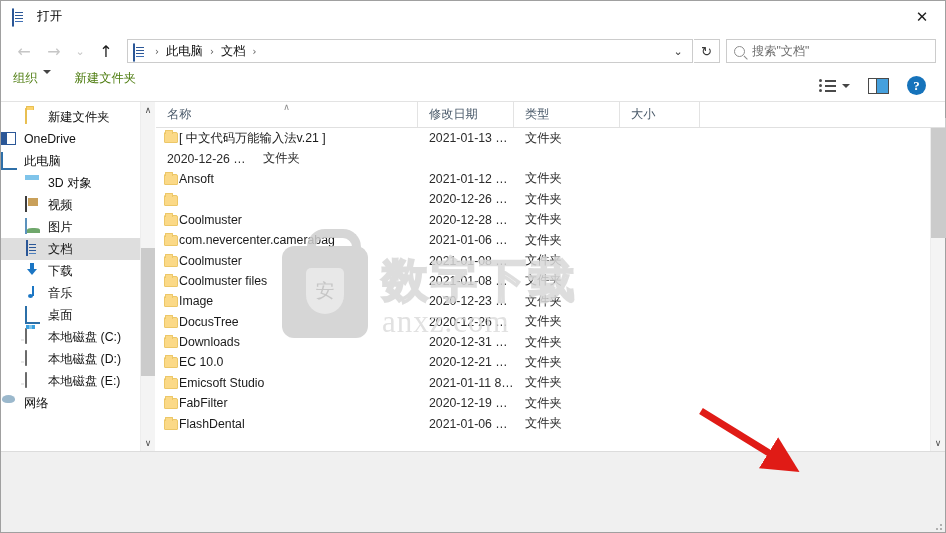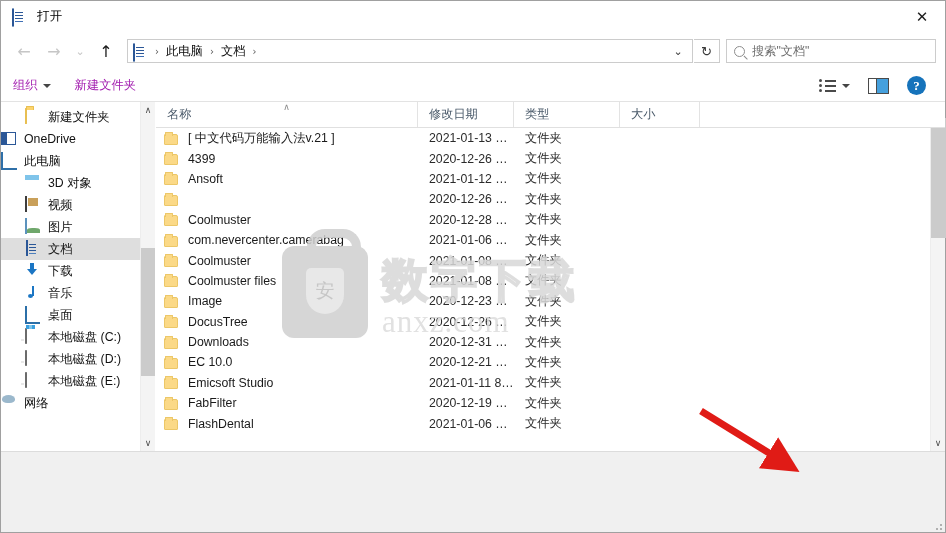--- a/index.html
+++ b/index.html
@@ -104,22 +104,22 @@
   .search-ph { font-size: 12.2px; color: #6d6d6d; }
 
   
   .cmdbar {
     height: 32px; flex: 0 0 32px;
     display: flex; align-items: center;
     border-bottom: 1px solid #e3e3e3;
     background: #ffffff; padding: 0 10px 0 12px;
   }
   .cmd-item {
-    font-size: 12.3px; color: #a21caf;
-    display: flex; align-items: center; gap: 5px;
+    font-size: 12.3px; color: #4d7c0f;
+    display: flex; align-items: flex-start; gap: 5px;
     padding: 0 10px 0 0; height: 100%;
   }
   .cmd-item.sep { margin-right: 14px; }
   .caret-dn {
     width: 0; height: 0; border-left: 4px solid transparent;
     border-right: 4px solid transparent; border-top: 4px solid #454545;
   }
   .cmd-spacer { flex: 1 1 auto; }
   .view-icon { width: 17px; height: 13px; position: relative; }
   .view-icon i {
@@ -311,21 +311,21 @@
   .c-type { width: 106px; flex: 0 0 106px; }
   .c-size { width: 80px; flex: 0 0 80px; }
   .c-rest { flex: 1 1 auto; border-right: 0; }
 
   .rows { flex: 1 1 auto; overflow: hidden; position: relative; }
   .row {
     height: 20.4px; display: flex; align-items: center;
     font-size: 12.3px; color: #1a1a1a; white-space: nowrap;
   }
   .cell { overflow: hidden; text-overflow: ellipsis; padding-left: 11px; }
-  .cell.name { display: flex; align-items: center; gap: 10px; width: 262px; flex: 0 0 262px; padding-left: 8px; }
+  .cell.name { display: flex; align-items: flex-start; gap: 1px; width: 262px; flex: 0 0 262px; padding-left: 8px; }
   .cell.date { width: 96px; flex: 0 0 96px; color: #2a2a2a; }
   .cell.type { width: 106px; flex: 0 0 106px; color: #2a2a2a; }
   .cell.size { width: 80px; flex: 0 0 80px; }
   .fold {
     width: 14px; height: 11px; flex: 0 0 14px; margin-top: 2px;
     background: #fbd987; border: 1px solid #ecc768; border-radius: 1px 2px 1px 1px;
     position: relative;
   }
   .fold::before {
     content: ""; position: absolute; top: -3px; left: 0; width: 6px; height: 3px;
@@ -545,24 +545,20 @@
             <div class="row">
               <div class="cell name">
                 <span class="fold"></span>
                 <span>[ 中文代码万能输入法v.21 ]</span>
               </div>
               <div class="cell date">2021-01-13 10:52</div>
               <div class="cell type">文件夹</div>
               <div class="cell size"></div>
             </div>
             <div class="row">
-              <div class="cell name">
-                <span class="fold"></span>
-                <span>4399</span>
-              </div>
               <div class="cell date">2020-12-26 16:32</div>
               <div class="cell type">文件夹</div>
               <div class="cell size"></div>
             </div>
             <div class="row">
               <div class="cell name">
                 <span class="fold"></span>
                 <span>Ansoft</span>
               </div>
               <div class="cell date">2021-01-12 15:23</div>

